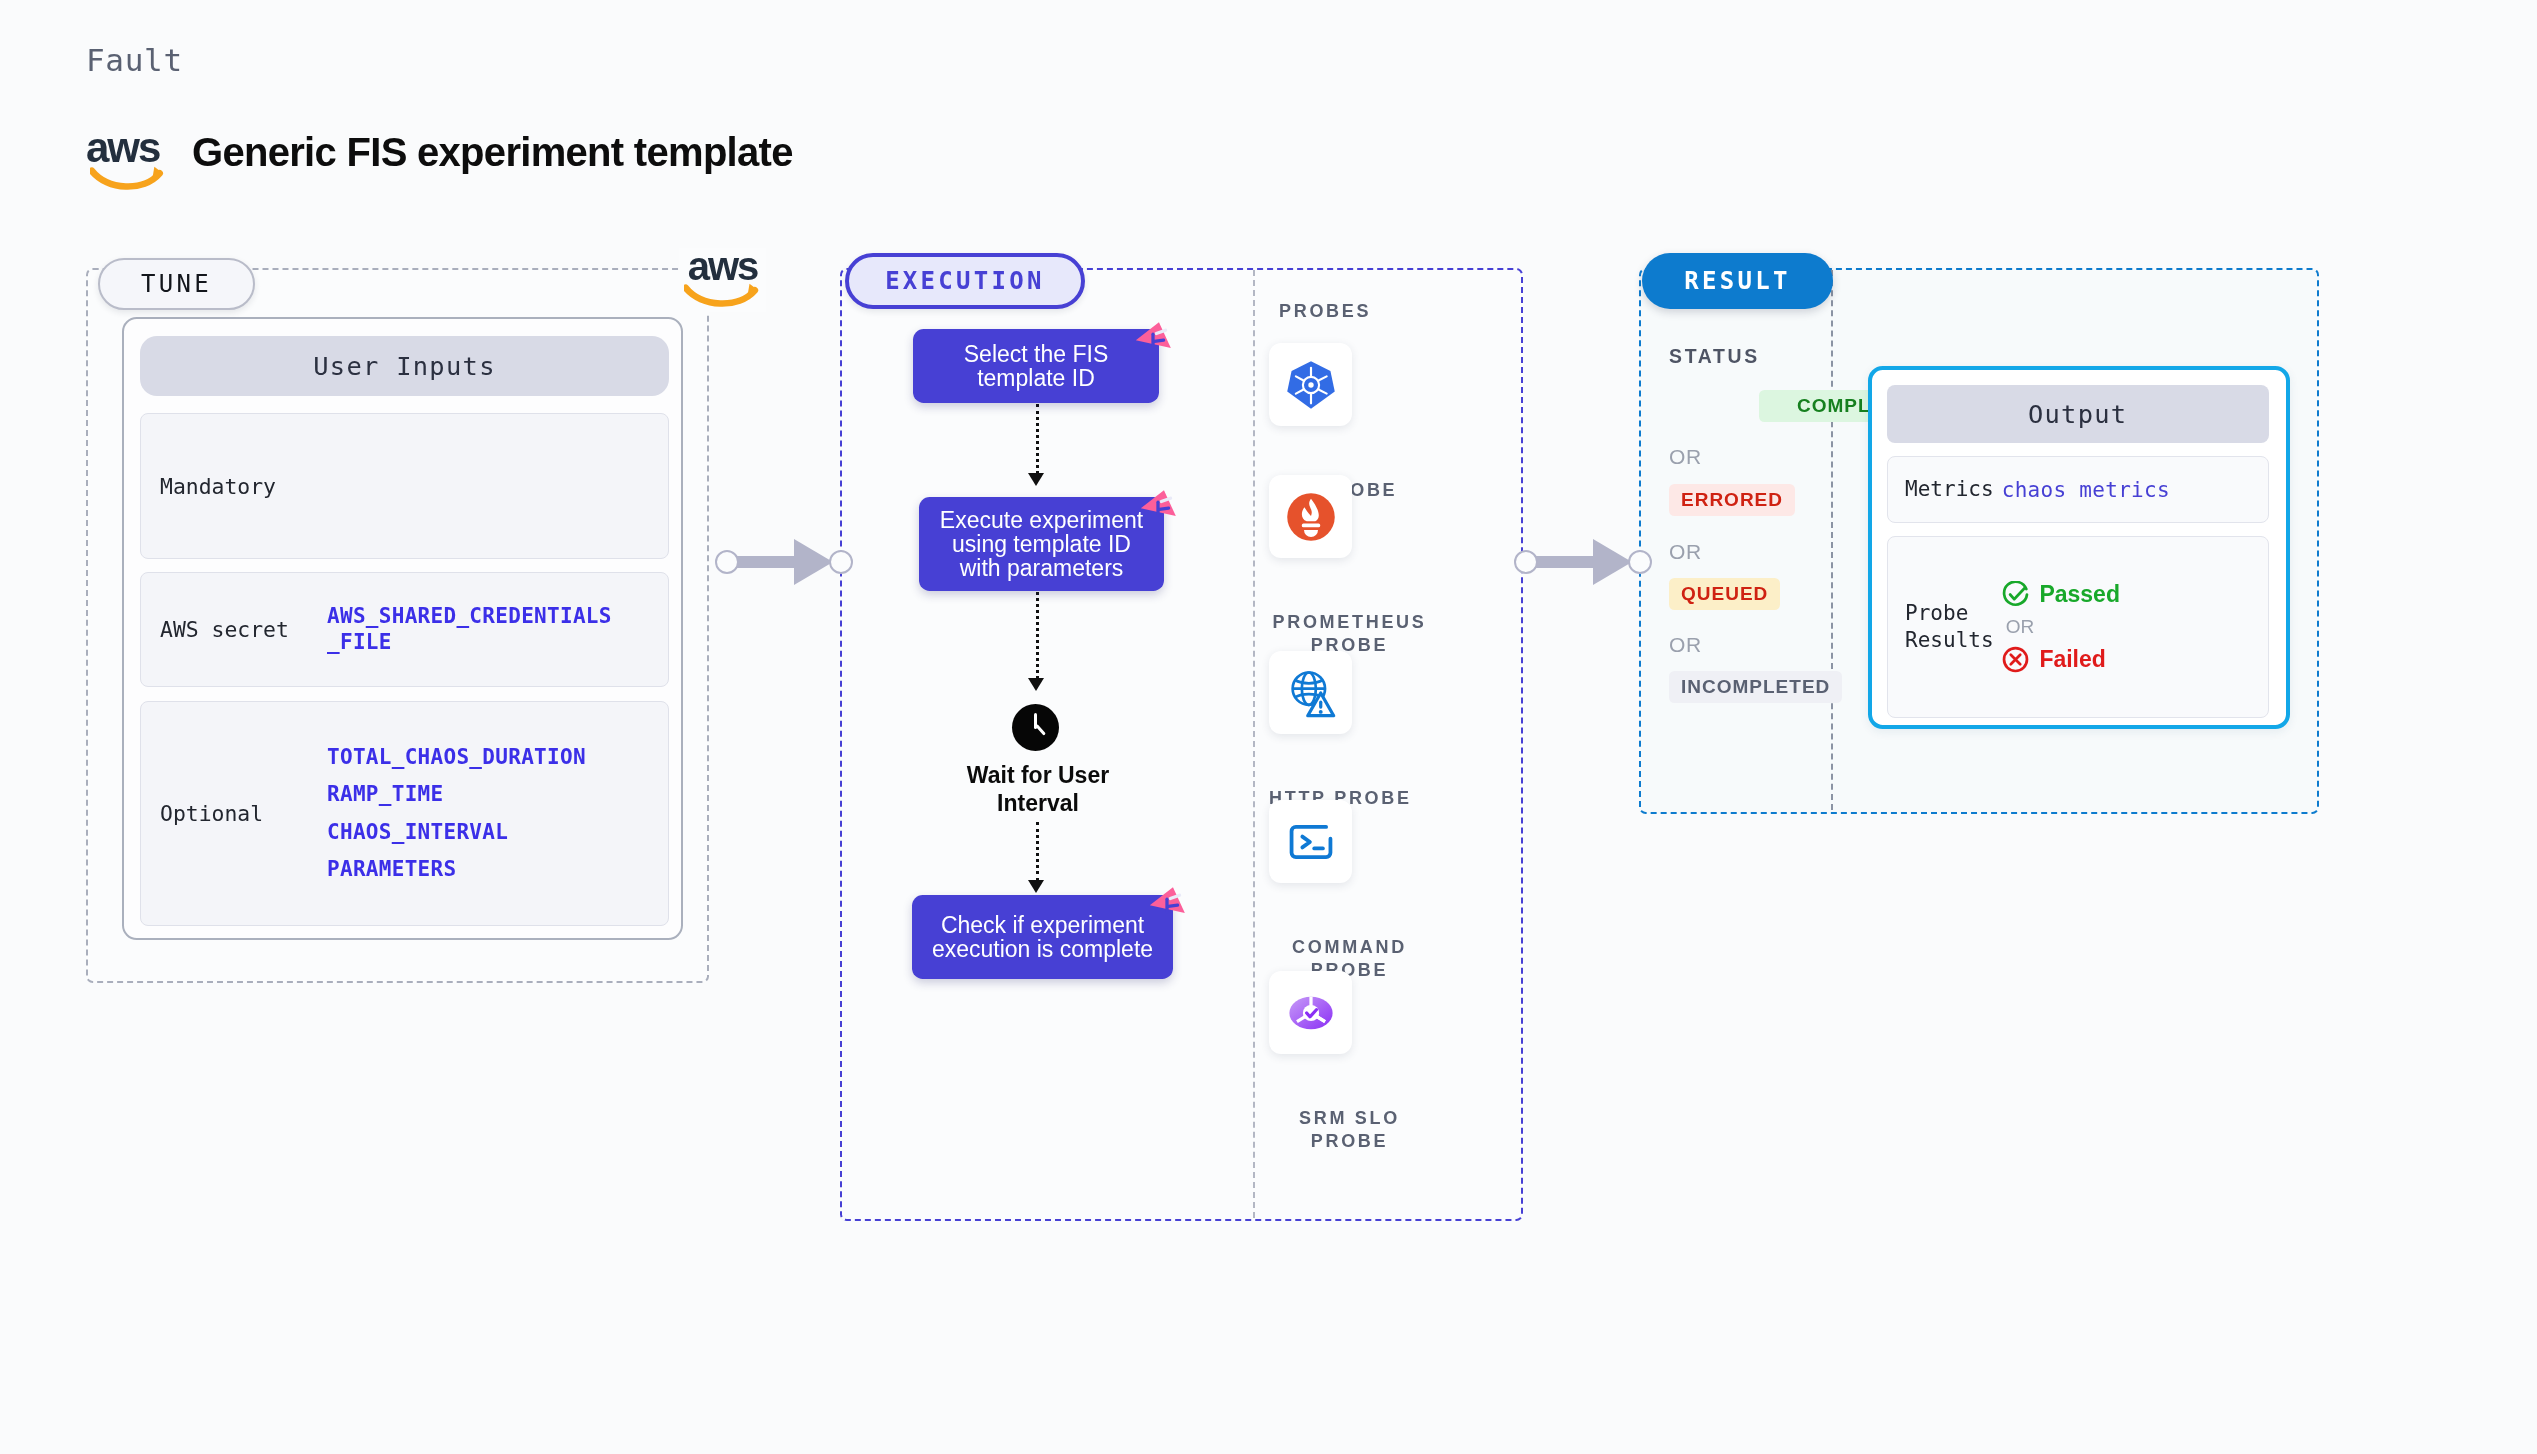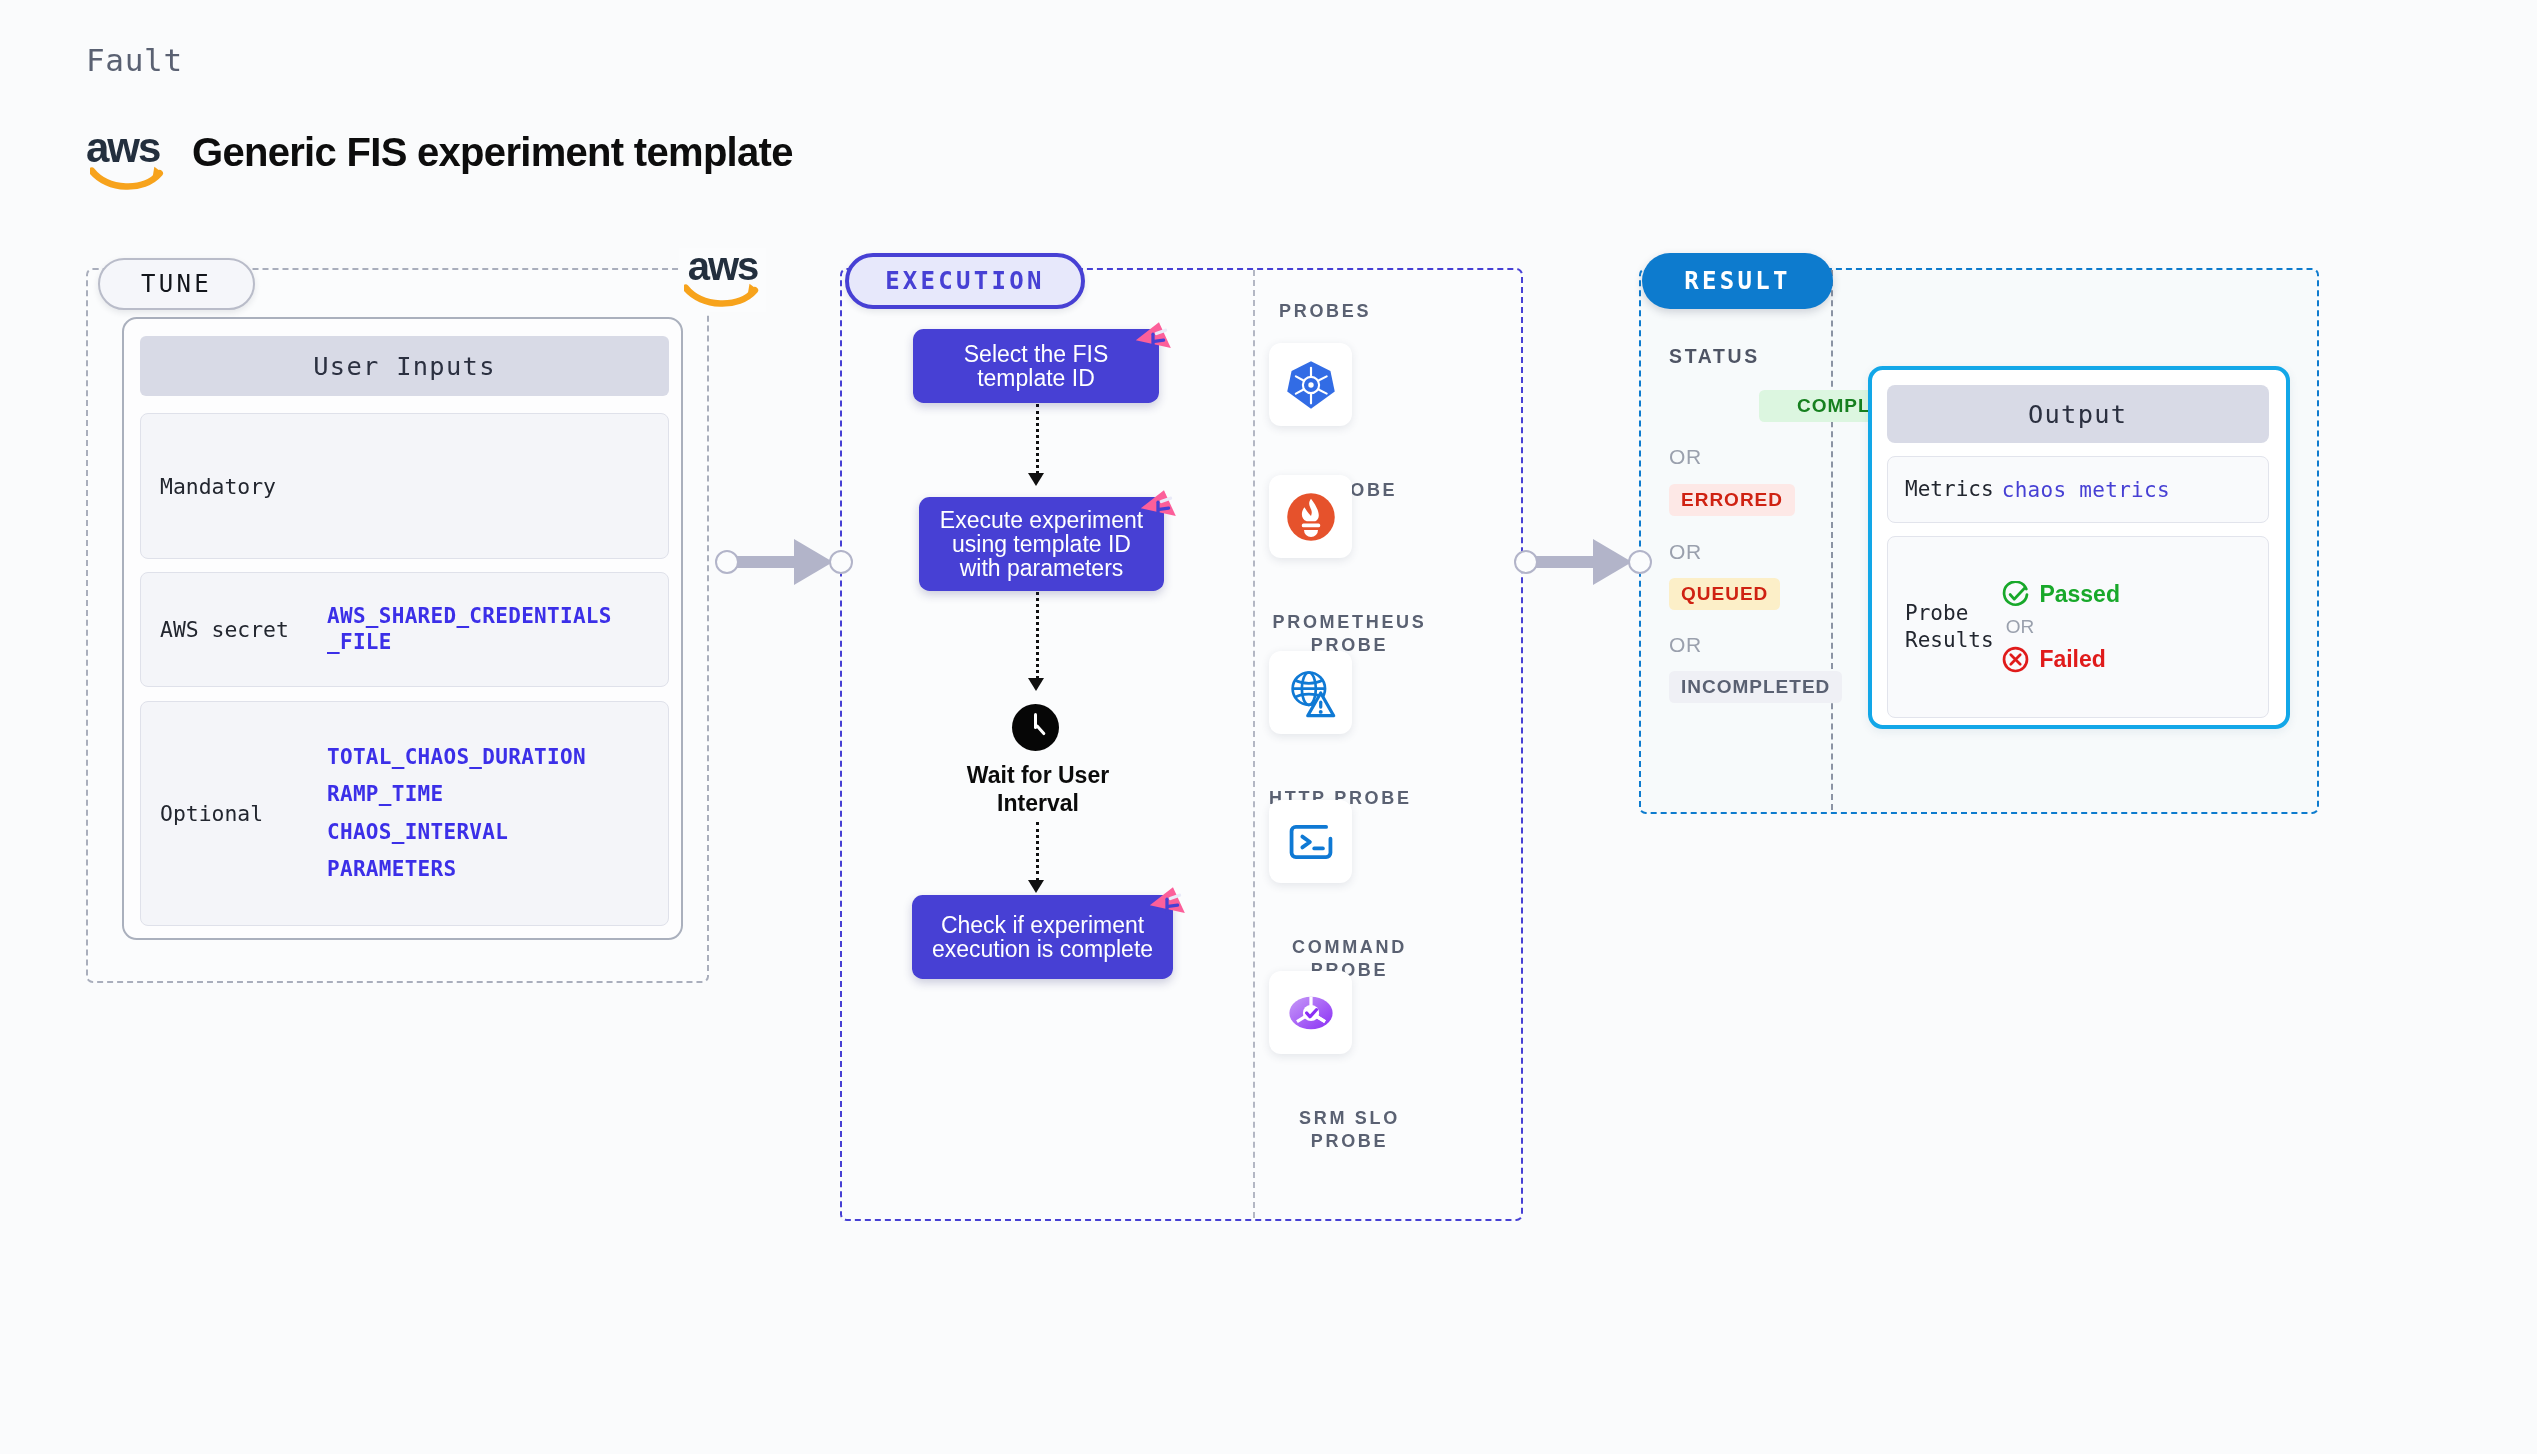--- a/index.html
+++ b/index.html
@@ -83,21 +83,21 @@
   }
 
   
   #userinputs-card{
     position:absolute;left:122px;top:317px;width:561px;height:623px;
     background:#fdfdfe;border:2.7px solid #aab0bd;border-radius:14.7px;box-sizing:border-box;
   }
   .mono{font-family:"DejaVu Sans Mono", monospace;}
   #ui-header{
     position:absolute;left:16px;top:17.4px;width:529px;height:60px;
-    background:#d8dae6;border-radius:6px;
+    background:#d8dae6;border-radius:17px;
     display:flex;align-items:center;justify-content:center;
     font-size:25.4px;color:#2b3040;letter-spacing:1.3px;
   }
   .ui-row{
     position:absolute;left:16px;width:529px;
     background:#f4f5f9;border:1.3px solid #dfe1ea;border-radius:8px;
     box-sizing:border-box;display:flex;align-items:center;
   }
   .ui-row .rowlabel{
     width:186px;padding-left:19px;box-sizing:border-box;

